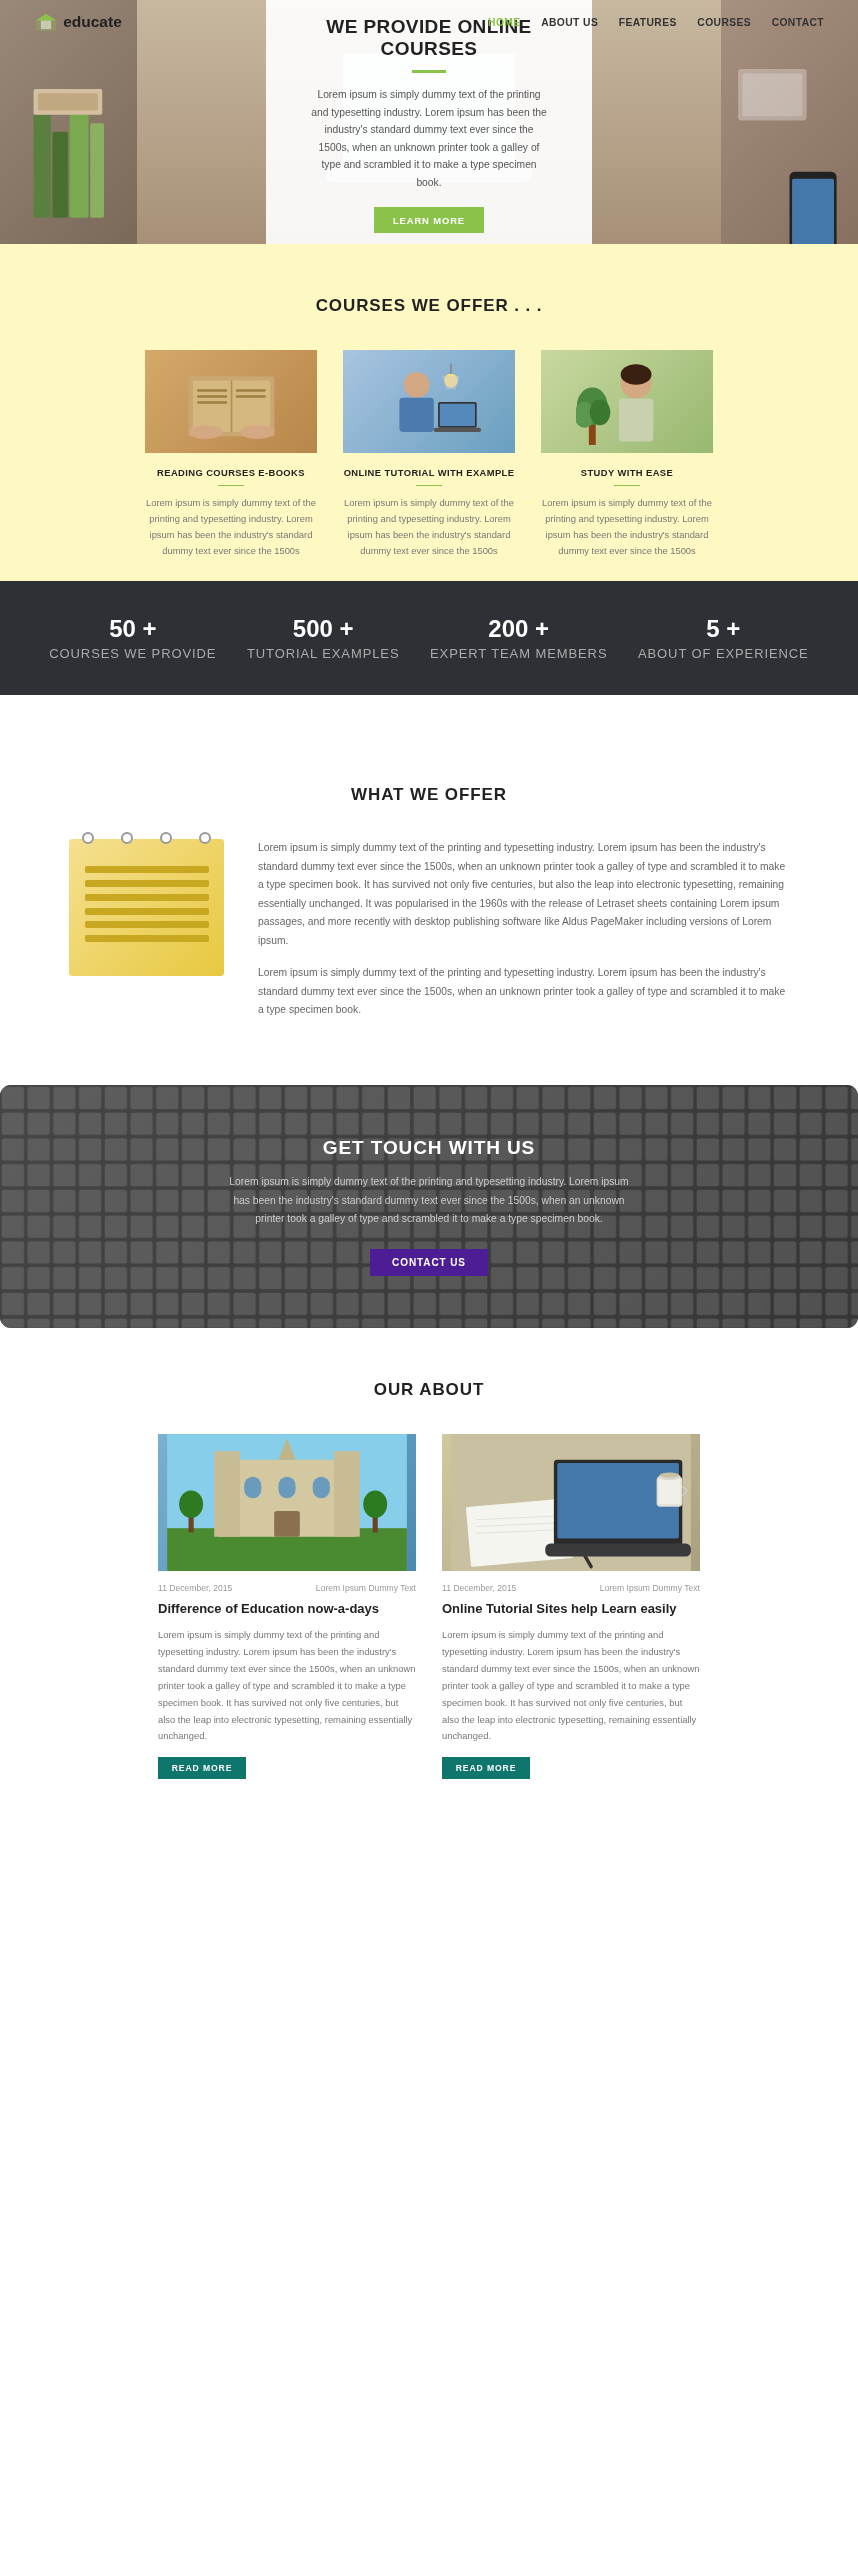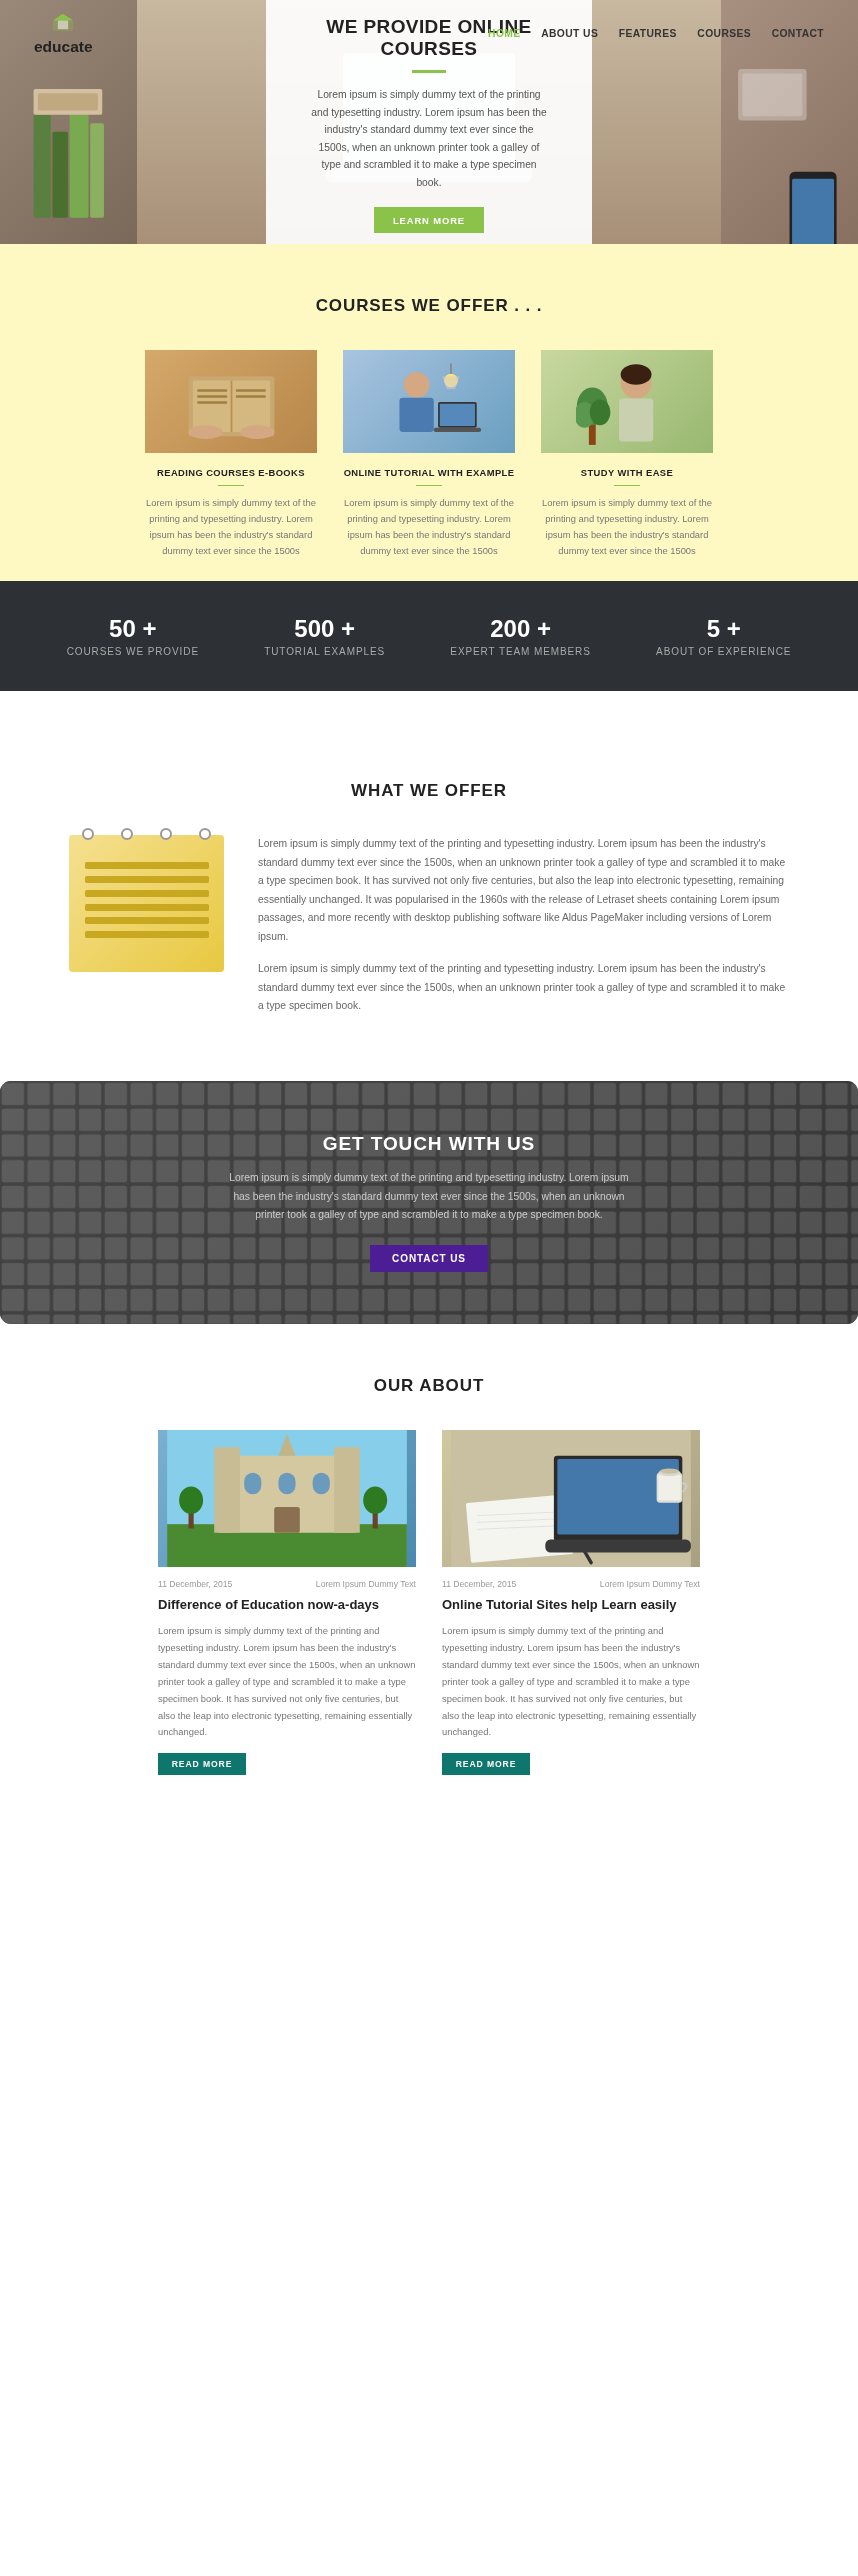--- a/index.html
+++ b/index.html
@@ -4,21 +4,21 @@
   <style>
     * { margin: 0; padding: 0; box-sizing: border-box; }
     body { font-family: Arial, sans-serif; color: #333; font-size: 12px; }
 
     
     nav {
       position: absolute; top: 0; left: 0; right: 0;
       display: flex; justify-content: space-between; align-items: center;
       padding: 12px 34px; z-index: 10;
     }
-    .logo { display: flex; align-items: center; gap: 5.2px; font-size: 15.5px; font-weight: bold; color: #222; flex-direction: column; }
+    .logo { display: flex; align-items: center; gap: 5.2px; font-size: 15.5px; font-weight: bold; color: #222; }
     .logo-icon { width: 24px; height: 20.6px; }
     .nav-links { display: flex; gap: 20.6px; }
     .nav-links a { text-decoration: none; color: #333; font-size: 10.3px; font-weight: 600; letter-spacing: 0.4px; }
     .nav-links a.active { color: #8bc34a; }
 
     
     .hero {
       position: relative; height: 244px;
       background: #b5a090;
       overflow: hidden;
@@ -64,21 +64,21 @@
     .course-text { font-size: 9.4px; color: #777; line-height: 1.7; }
 
     
     .section-stats {
       background: #2d3035; color: #fff;
       padding: 34px;
       display: flex; justify-content: space-around; align-items: center;
     }
     .stat-item { text-align: center; }
     .stat-number { font-size: 24px; font-weight: bold; color: #fff; }
-    .stat-label { font-size: 10px; color: #aaa; letter-spacing: 0.9px; margin-top: 3.4px; }
+    .stat-label { font-size: 13px; color: #aaa; letter-spacing: 0.9px; margin-top: 3.4px; }
 
     
     .section-offer { padding: 52px 69px; background: #fff; }
     .offer-title { text-align: center; font-size: 17px; font-weight: bold; color: #222; margin-bottom: 34px; letter-spacing: 0.9px; margin-top: 38px; }
     .offer-content { display: flex; gap: 34px; align-items: flex-start; }
     .offer-img {
       width: 155px; flex-shrink: 0;
       height: 137px;
       background: linear-gradient(135deg, #f5e090, #e8c840);
       display: flex; align-items: center; justify-content: center;

